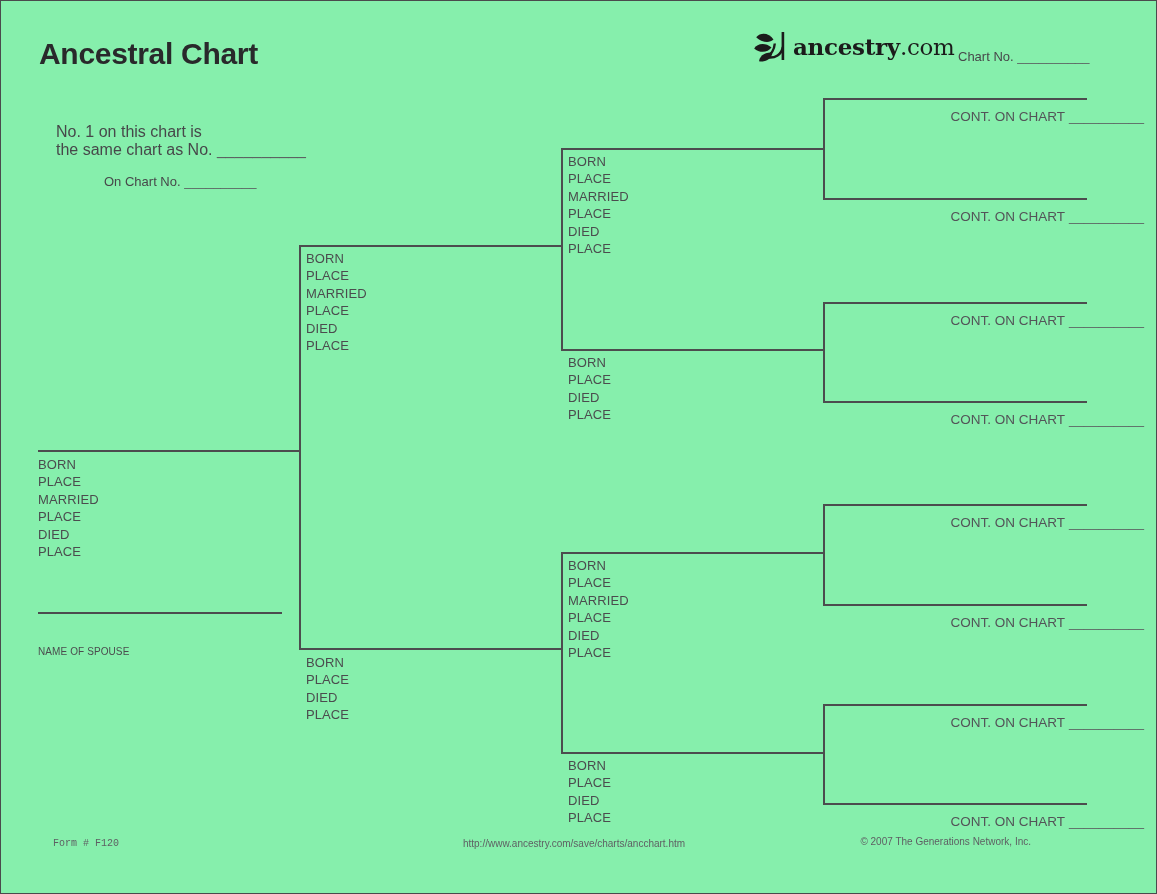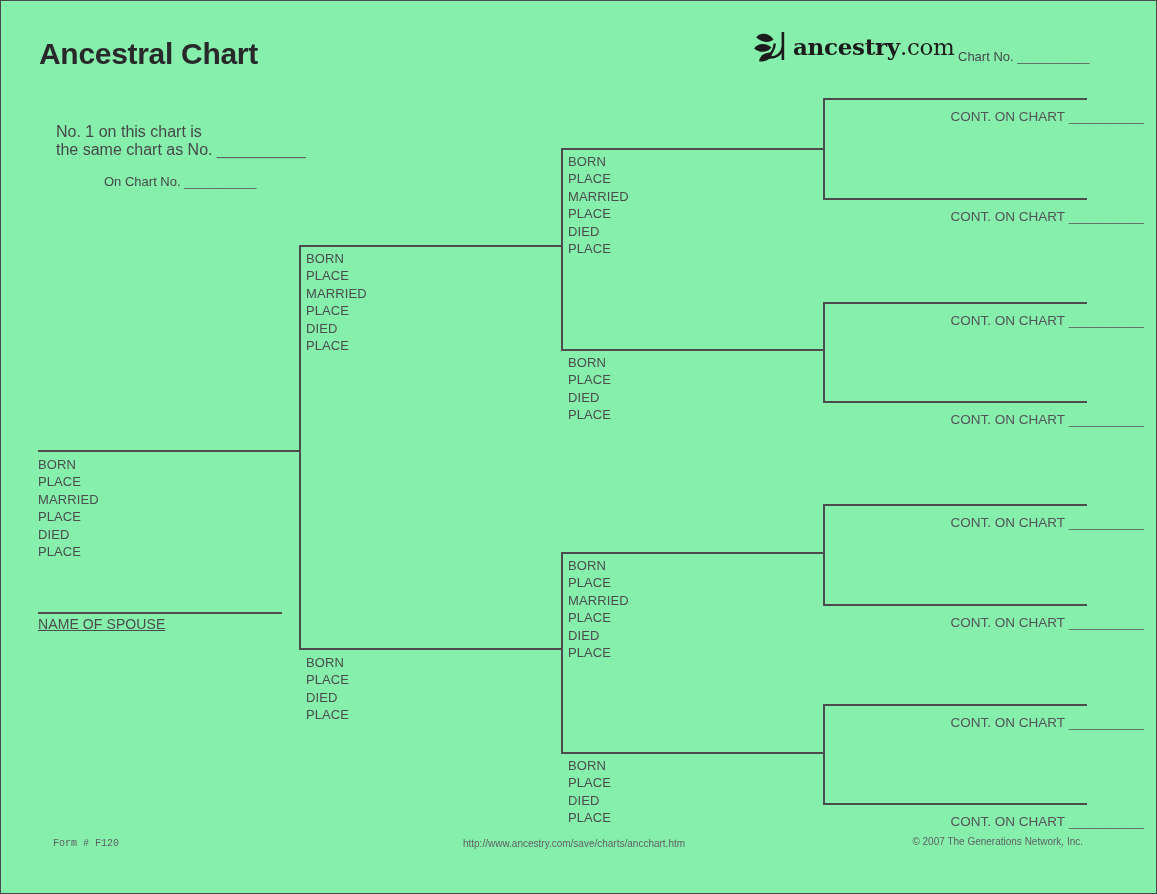--- a/index.html
+++ b/index.html
@@ -64,46 +64,45 @@
   .vline { width: 1.5px; }
   .stack {
     position: absolute;
     font-size: 13px;
     line-height: 17.4px;
     color: #4b4c4e;
     letter-spacing: 0.1px;
   }
   .spouse-label {
     position: absolute;
-    left: 37px; top: 615px;
-    font-size: 14px;
+    left: 37px; top: 645px;
+    font-size: 10px;
     color: #4b4c4e;
     letter-spacing: 0.1px;
-    text-decoration: underline;
   }
   .cont {
     position: absolute;
     left: 822px;
     width: 306px;
     text-align: right;
     font-size: 13.5px;
     color: #535458;
     white-space: nowrap;
     padding-left: 15px;
   }
   .cont .blank { margin-left: 4px; }
   .footer-item {
     position: absolute;
     top: 837px;
     font-size: 10px;
     color: #5e5f63;
   }
   .footer-form { left: 52px; font-family: Liberation Mono, monospace; }
   .footer-url { left: 0; width: 1146px; text-align: center; }
-  .footer-copy { left: 824px; width: 258px; text-align: right; top: 835px; }
+  .footer-copy { left: 772px; width: 258px; text-align: right; top: 835px; }
 </style>
 </head>
 <body>
 
 <div class="page">
 
   <h1 class="title">Ancestral Chart</h1>
 
   <div class="logo">
     <svg width="38" height="32" viewBox="0 0 38 32">

